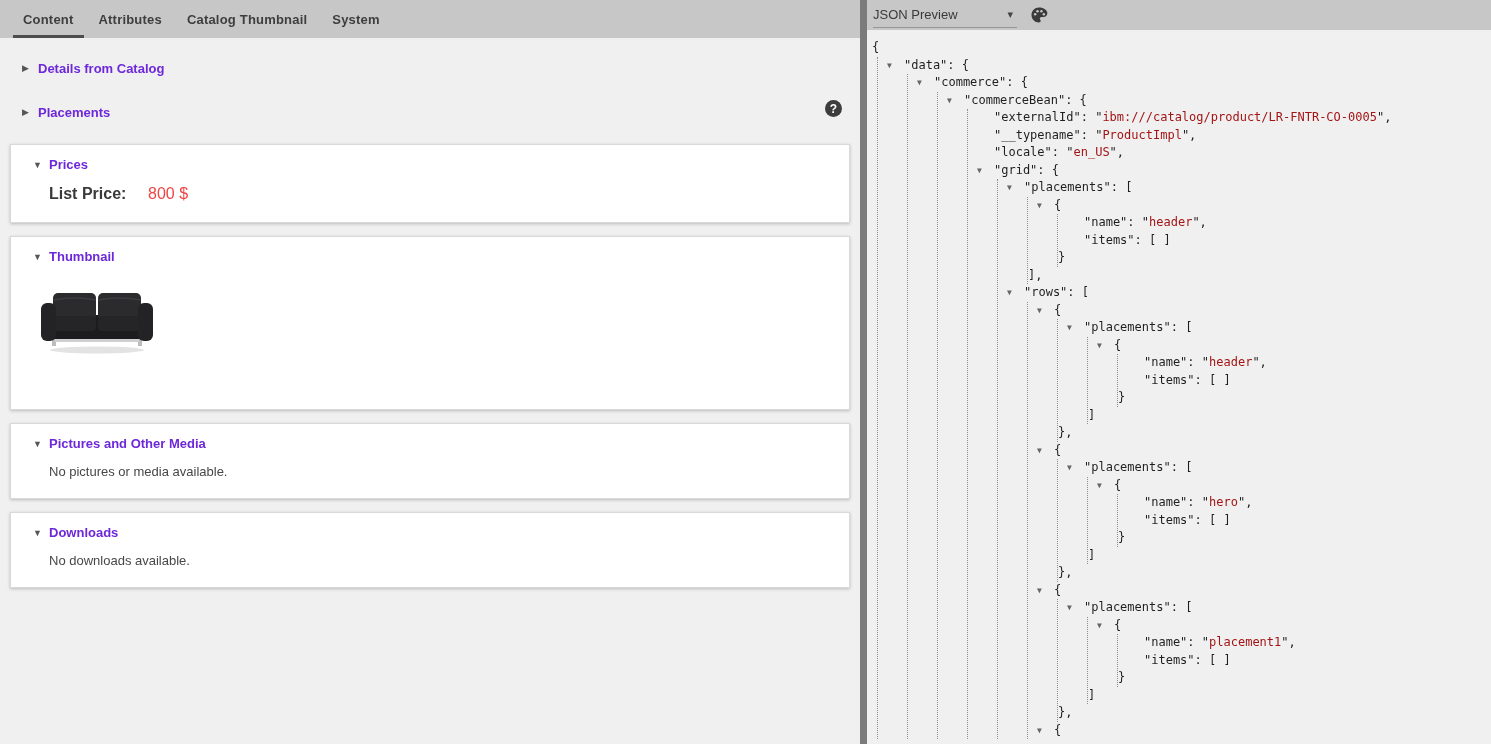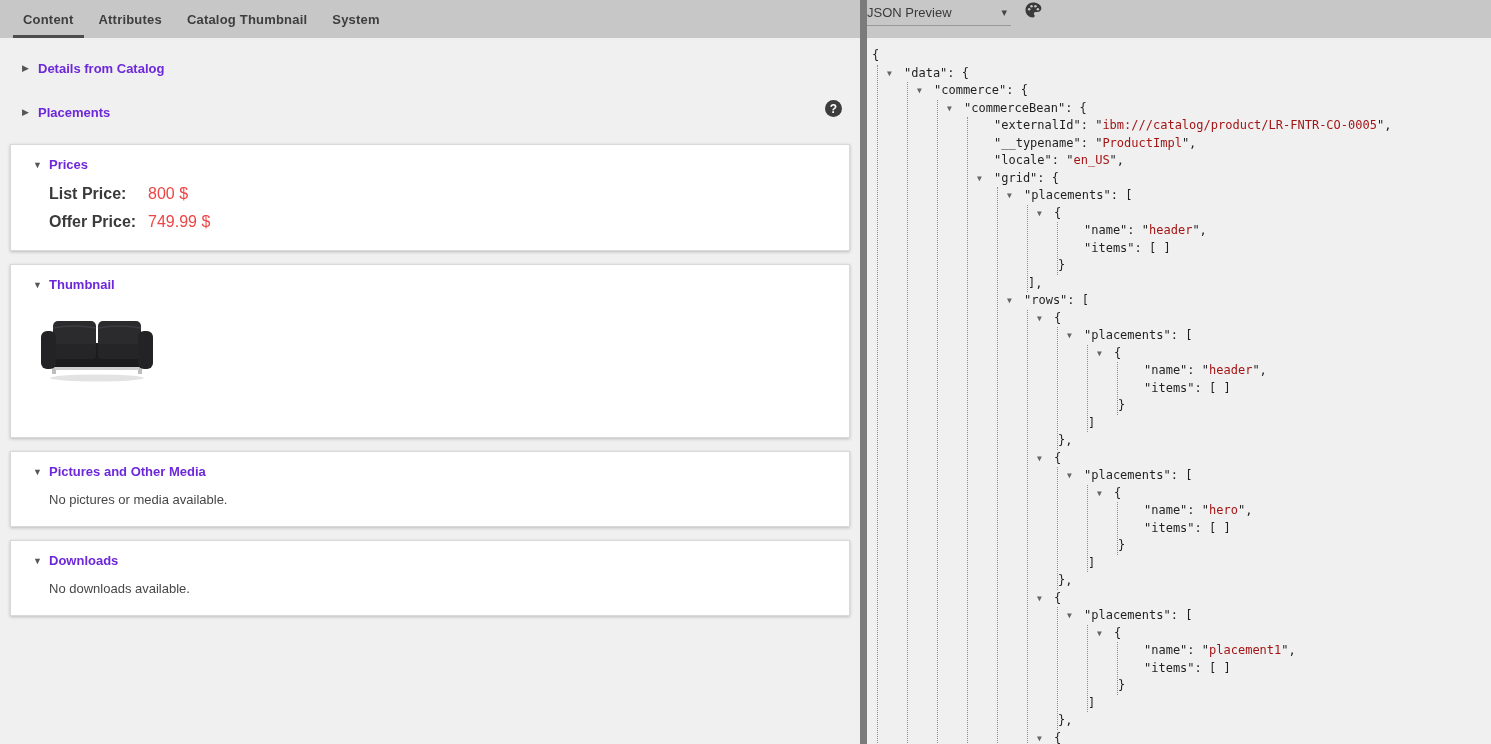--- a/index.html
+++ b/index.html
@@ -31,21 +31,21 @@
   .kv-label{width:99px;font-weight:700;color:#3a3a3a;}
   .kv-value{color:#ef4444;}
   .card-thumb{padding:11px 0 54px 0;}
   .thumb-box{margin:22px 0 0 28px;width:116px;height:68px;cursor:pointer;}
   .card-simple{padding:11px 0 18px 0;}
   .empty-text{margin:12px 0 0 38px;font-size:13px;color:#474747;height:16px;}
   
   .divider{position:absolute;left:860px;top:0;width:7px;height:744px;background:#7b7b7b;}
   
   .right-panel{position:absolute;left:867px;top:0;width:624px;height:744px;background:#f0f0f1;overflow:hidden;}
-  .right-header{height:38px;background:#c7c7c7;display:flex;}
+  .right-header{height:30px;background:#c7c7c7;display:flex;align-items:center;padding-left:6px;}
   .preview-select{width:144px;height:25px;border-bottom:1px solid #979797;display:flex;
       align-items:center;justify-content:space-between;font-size:13px;color:#3a3a3a;cursor:pointer;}
   .preview-caret{font-size:11px;color:#444;margin-right:4px;}
   .palette-btn{margin-left:12px;width:20px;height:20px;cursor:pointer;display:flex;align-items:center;}
   
   .jtree{padding:9px 0 0 5px;font-family:"DejaVu Sans Mono",monospace;font-size:12px;color:#1f1f1f;}
   .jrow{height:17.5px;line-height:17.5px;white-space:pre;}
   .jarrow{display:inline-block;width:17px;font-size:8px;color:#666;vertical-align:1px;cursor:pointer;}
   .jkids{margin-left:20px;border-left:1px dotted #8f8f8f;padding-left:9px;}
   .jkids.root{margin-left:5px;}
@@ -78,24 +78,20 @@
   <div class="help-badge">?</div>
 
   <div class="card card-prices">
     <div class="card-header">
       <span class="tri">▼</span>
       <span class="sec-label">Prices</span>
     </div>
     <div class="kv-row">
       <span class="kv-label">List Price:</span>
       <span class="kv-value">800 $</span>
-    </div>
-    <div class="kv-row">
-      <span class="kv-label">Offer Price:</span>
-      <span class="kv-value">749.99 $</span>
     </div>
   </div>
 
   <div class="card card-thumb">
     <div class="card-header">
       <span class="tri">▼</span>
       <span class="sec-label">Thumbnail</span>
     </div>
     <div class="thumb-box">
       <svg width="116" height="68" viewBox="0 0 116 68">

